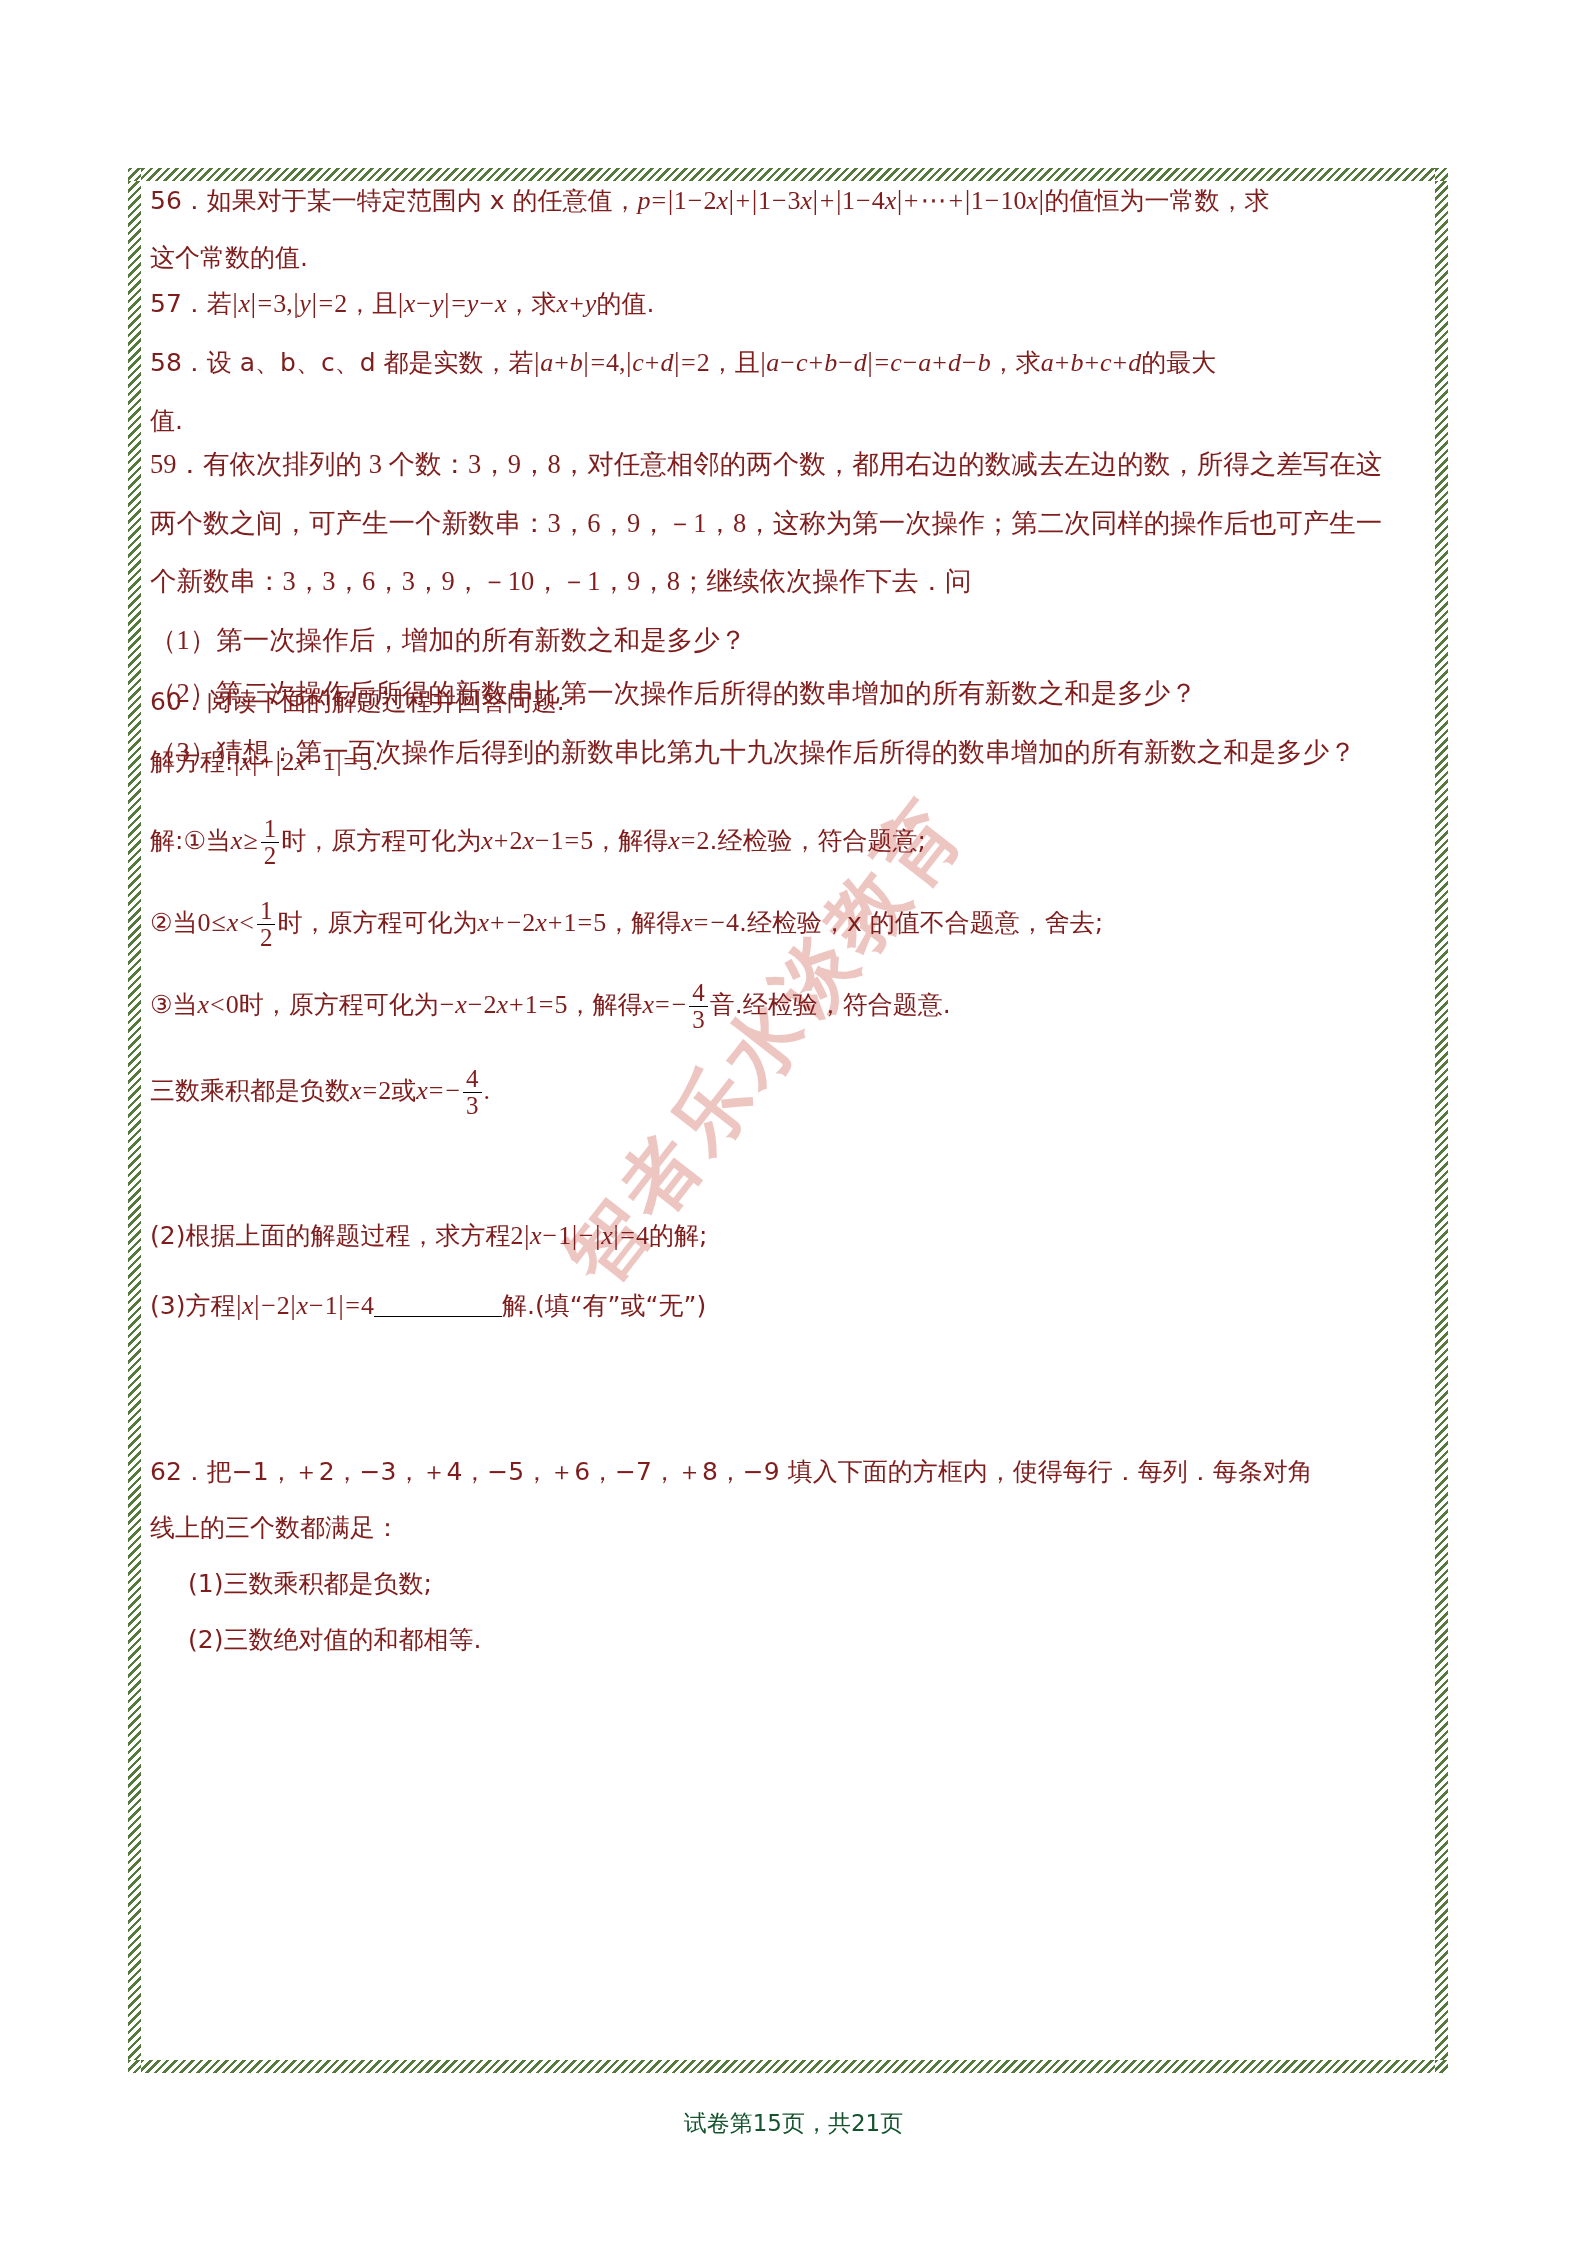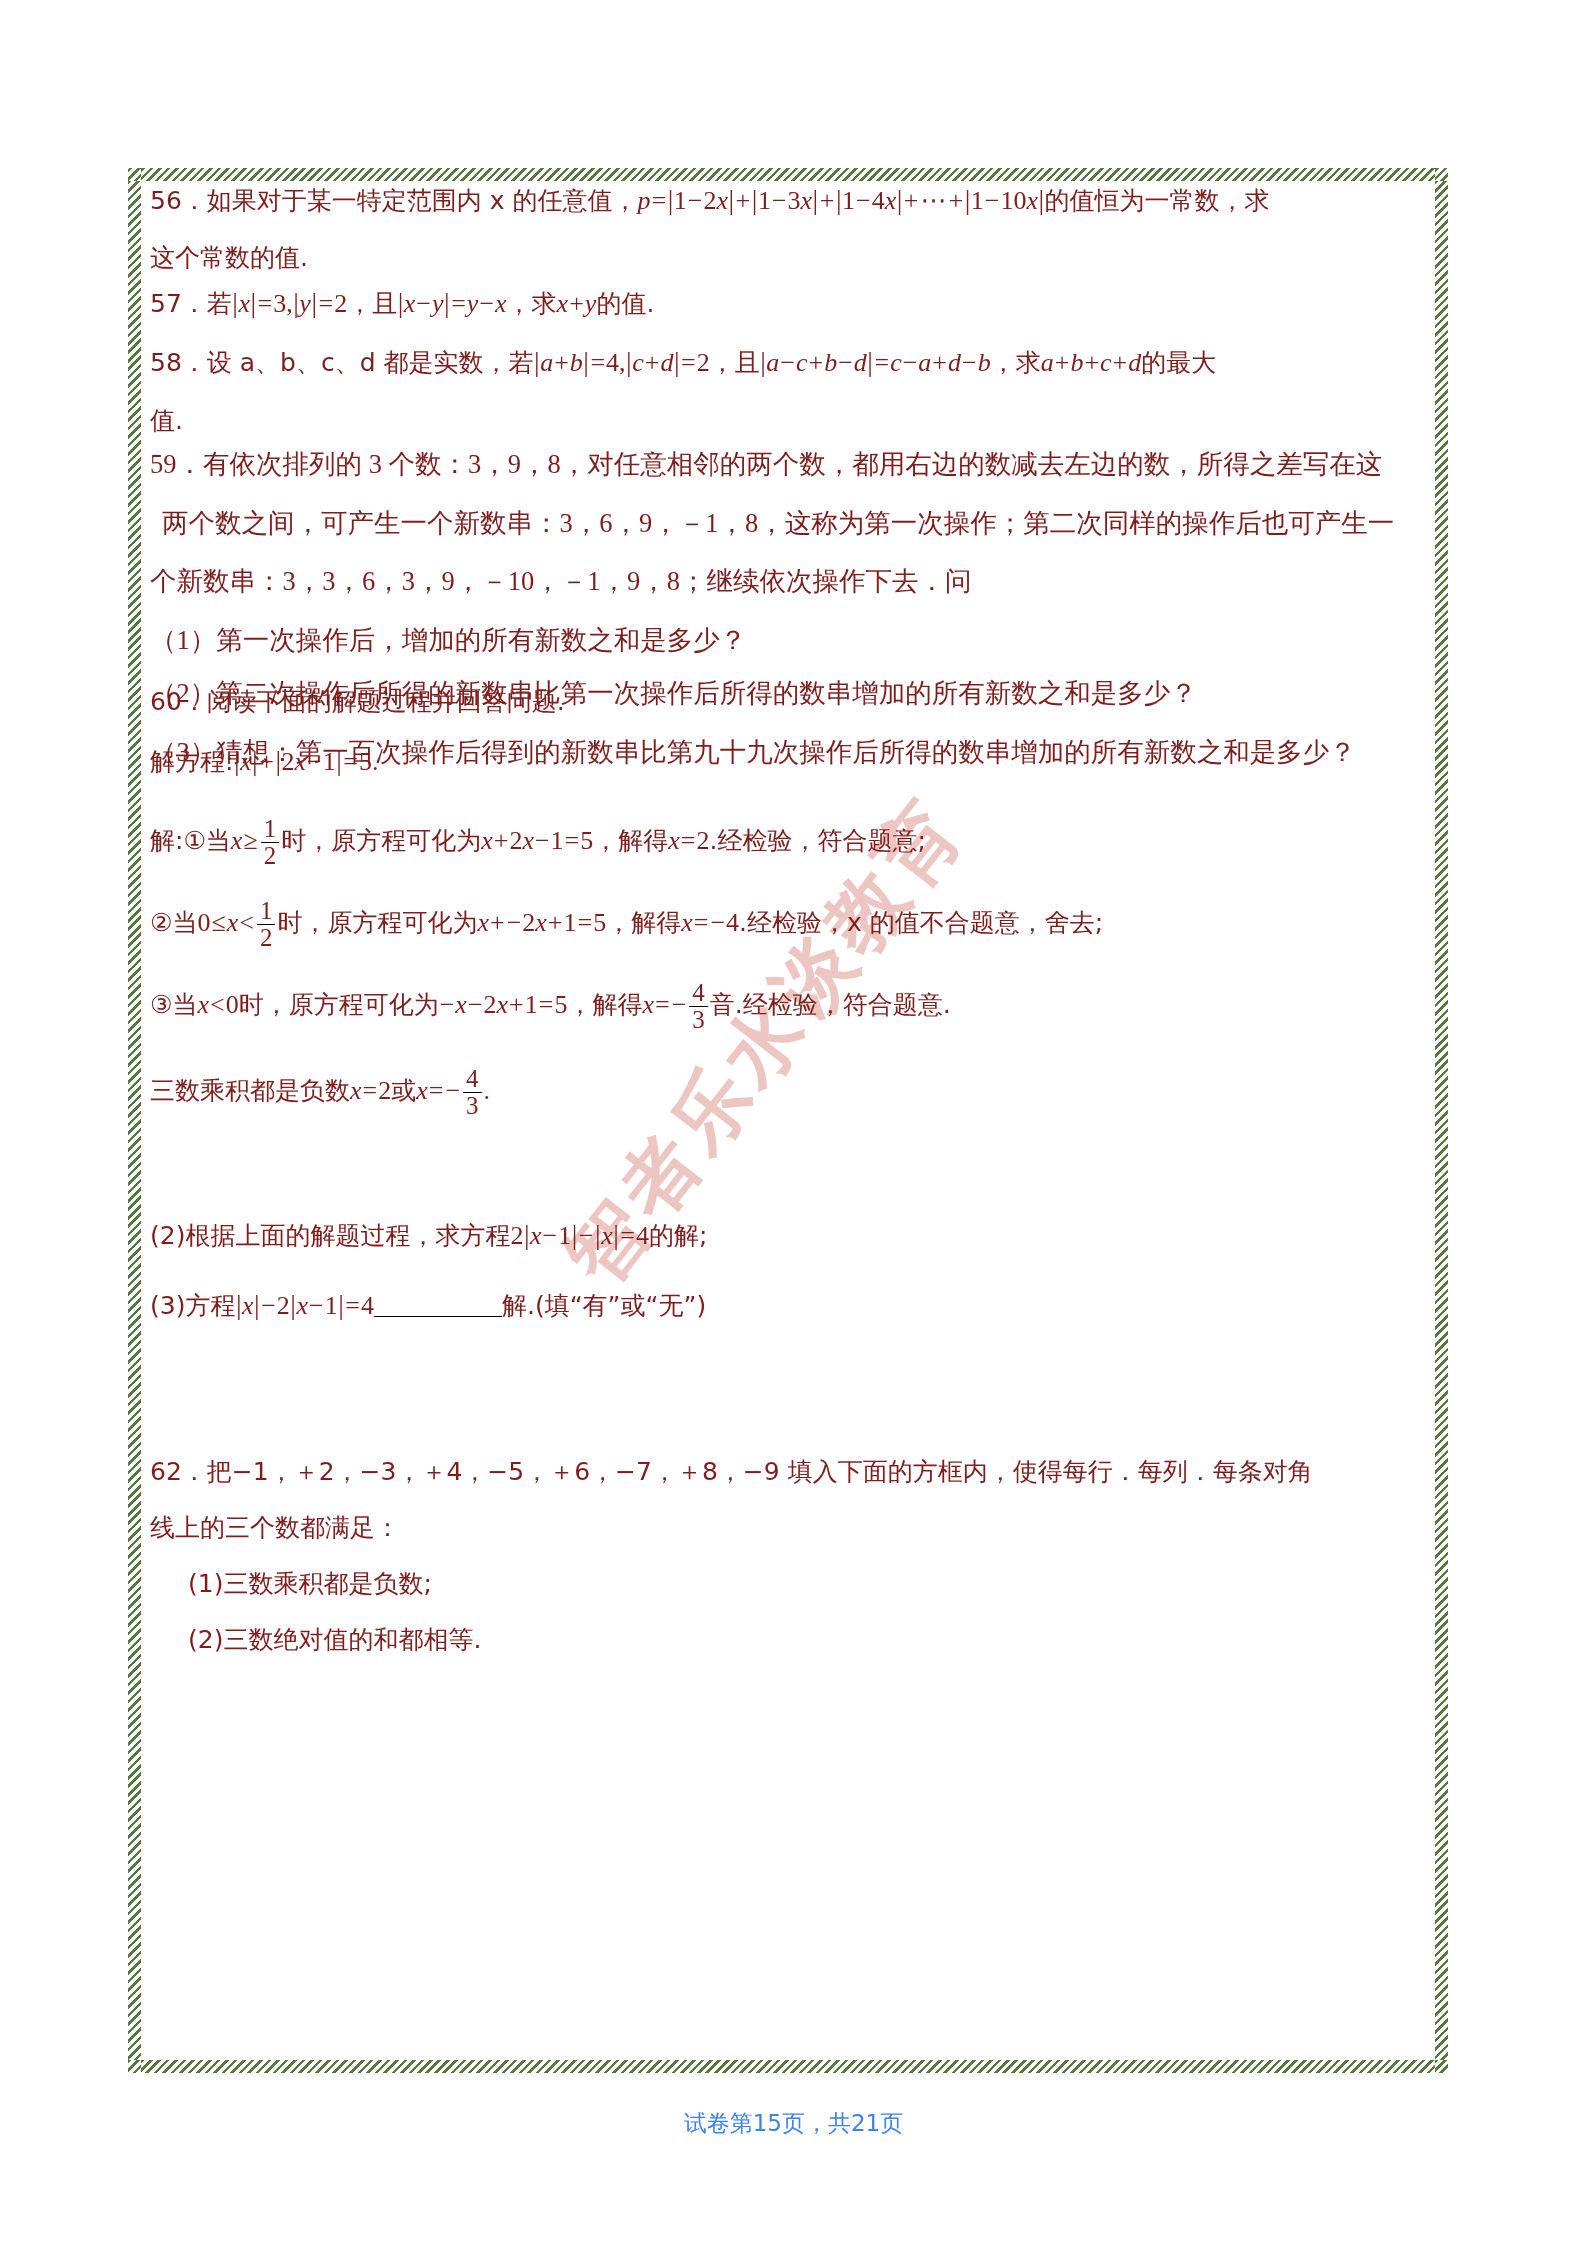--- a/index.html
+++ b/index.html
@@ -145,21 +145,21 @@
 
   
   #footer {
     position: absolute;
     left: 0;
     top: 2108px;
     width: 1587px;
     text-align: center;
     font-family: "DejaVu Sans", "Liberation Sans", sans-serif;
     font-size: 23px;
-    color: #3b82f6;
+    color: #14532d;
   }
 </style>
 </head>
 <body>
 
 <div id="page">
 
   <div id="art-border"></div>
   <div id="art-border-inner"></div>
 
@@ -176,21 +176,21 @@
       <span class="ln"><span class="cn">57．若</span><span class="bar">|</span><span class="mi">x</span><span class="bar">|</span><span class="mo">=</span><span class="mn">3,</span><span class="bar">|</span><span class="mi">y</span><span class="bar">|</span><span class="mo">=</span><span class="mn">2</span><span class="cn">，且</span><span class="bar">|</span><span class="mi">x</span><span class="mo">−</span><span class="mi">y</span><span class="bar">|</span><span class="mo">=</span><span class="mi">y</span><span class="mo">−</span><span class="mi">x</span><span class="cn">，求</span><span class="mi">x</span><span class="mo">+</span><span class="mi">y</span><span class="cn">的值.</span></span>
     </div>
 
     <div class="blk" style="top:162px;">
       <span class="ln"><span class="cn">58．设 a、b、c、d 都是实数，若</span><span class="bar">|</span><span class="mi">a</span><span class="mo">+</span><span class="mi">b</span><span class="bar">|</span><span class="mo">=</span><span class="mn">4,</span><span class="bar">|</span><span class="mi">c</span><span class="mo">+</span><span class="mi">d</span><span class="bar">|</span><span class="mo">=</span><span class="mn">2</span><span class="cn">，且</span><span class="bar">|</span><span class="mi">a</span><span class="mo">−</span><span class="mi">c</span><span class="mo">+</span><span class="mi">b</span><span class="mo">−</span><span class="mi">d</span><span class="bar">|</span><span class="mo">=</span><span class="mi">c</span><span class="mo">−</span><span class="mi">a</span><span class="mo">+</span><span class="mi">d</span><span class="mo">−</span><span class="mi">b</span><span class="cn">，求</span><span class="mi">a</span><span class="mo">+</span><span class="mi">b</span><span class="mo">+</span><span class="mi">c</span><span class="mo">+</span><span class="mi">d</span><span class="cn">的最大</span></span>
       <span class="ln" style="display:block;margin-top:31px;"><span class="cn">值.</span></span>
     </div>
 
     <div class="blk" style="top:265px;">
       <span class="ln">59．有依次排列的 3 个数：3，9，8，对任意相邻的两个数，都用右边的数减去左边的数，所得之差写在这</span>
-      <span class="ln" style="display:block;margin-top:32px;margin-left:12px;">两个数之间，可产生一个新数串：3，6，9，－1，8，这称为第一次操作；第二次同样的操作后也可产生一</span>
+      <span class="ln" style="display:block;margin-top:32px;">两个数之间，可产生一个新数串：3，6，9，－1，8，这称为第一次操作；第二次同样的操作后也可产生一</span>
       <span class="ln" style="display:block;margin-top:32px;">个新数串：3，3，6，3，9，－10，－1，9，8；继续依次操作下去．问</span>
       <span class="ln" style="display:block;margin-top:32px;">（1）第一次操作后，增加的所有新数之和是多少？</span>
       <span class="ln" style="display:block;margin-top:27px;">（2）第二次操作后所得的新数串比第一次操作后所得的数串增加的所有新数之和是多少？</span>
       <span class="ln" style="display:block;margin-top:32px;">（3）猜想：第一百次操作后得到的新数串比第九十九次操作后所得的数串增加的所有新数之和是多少？</span>
     </div>
 
     <div class="blk" style="top:503px;">
       <span class="ln cn">60．阅读下面的解题过程并回答问题.</span>
     </div>
 

